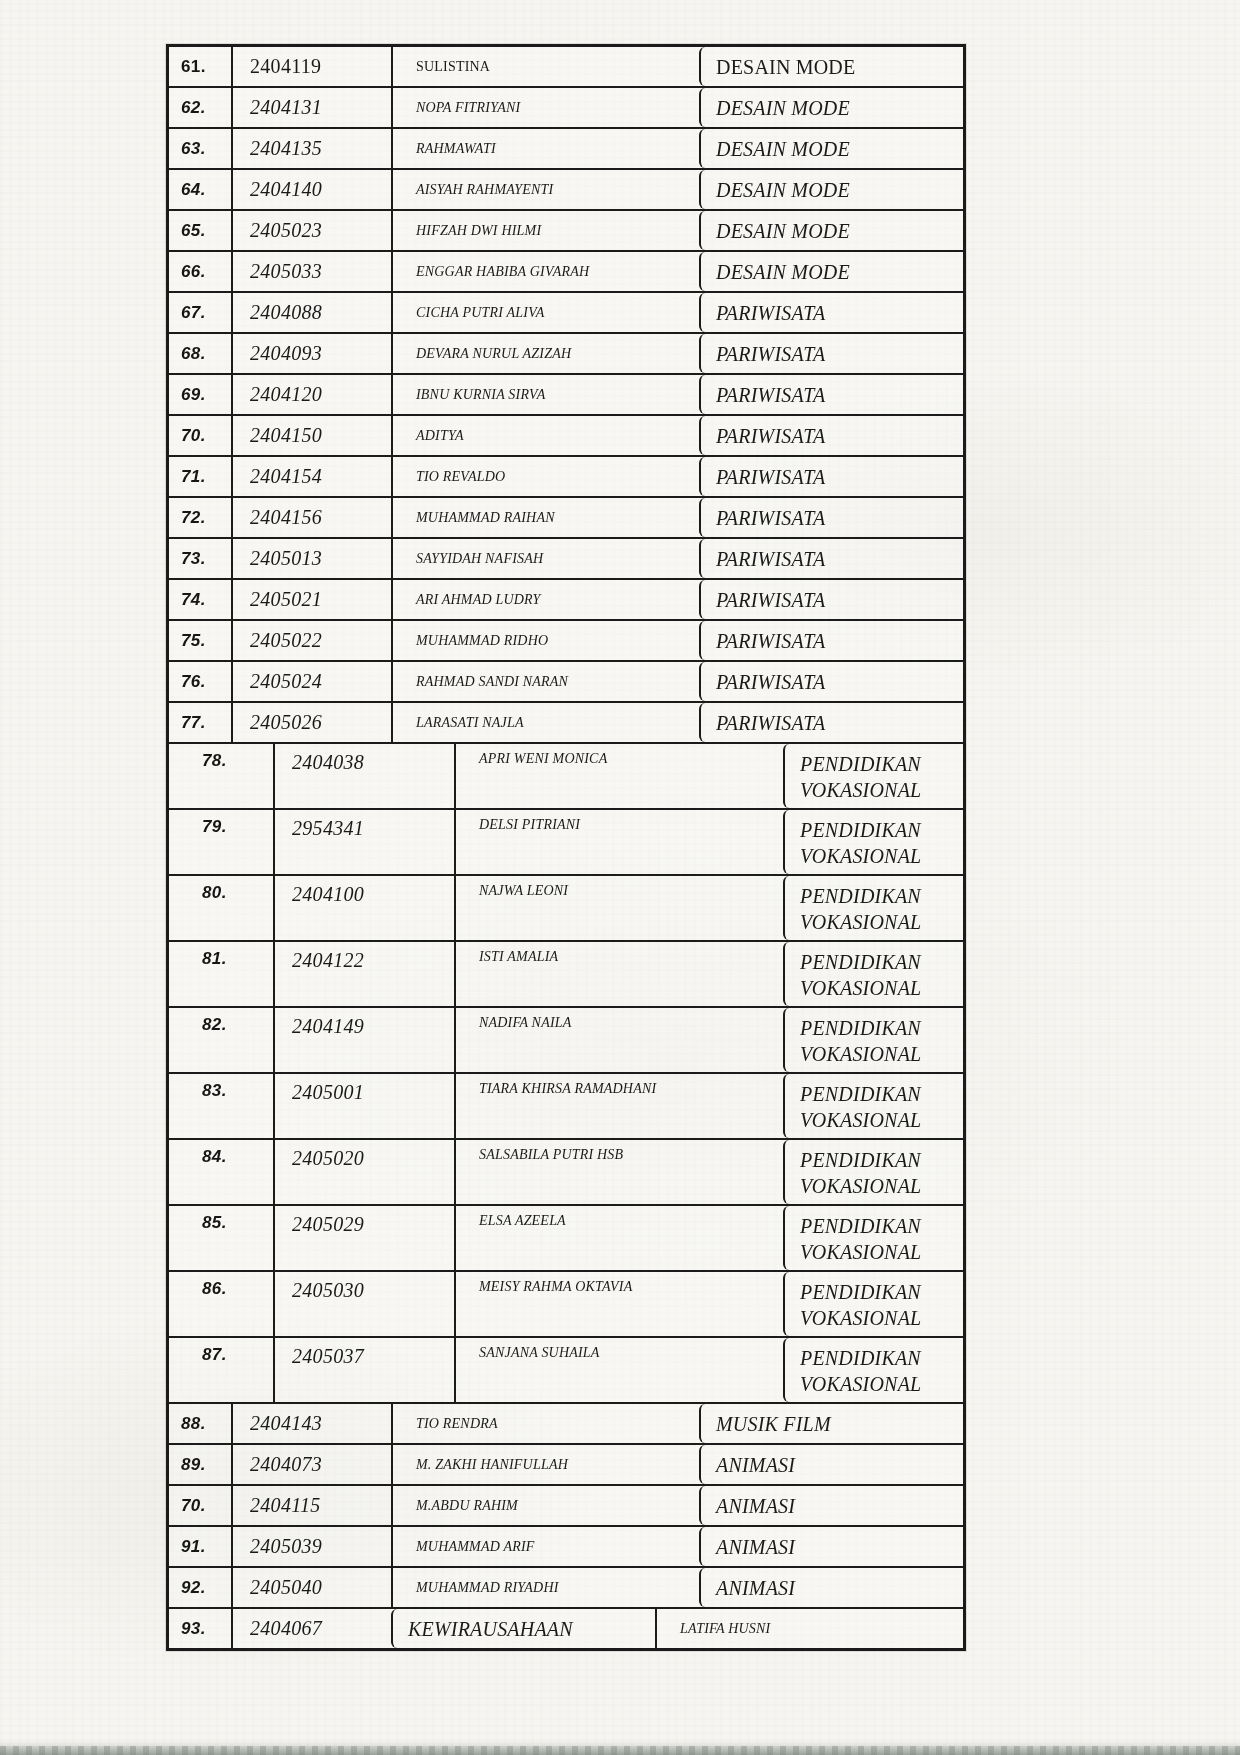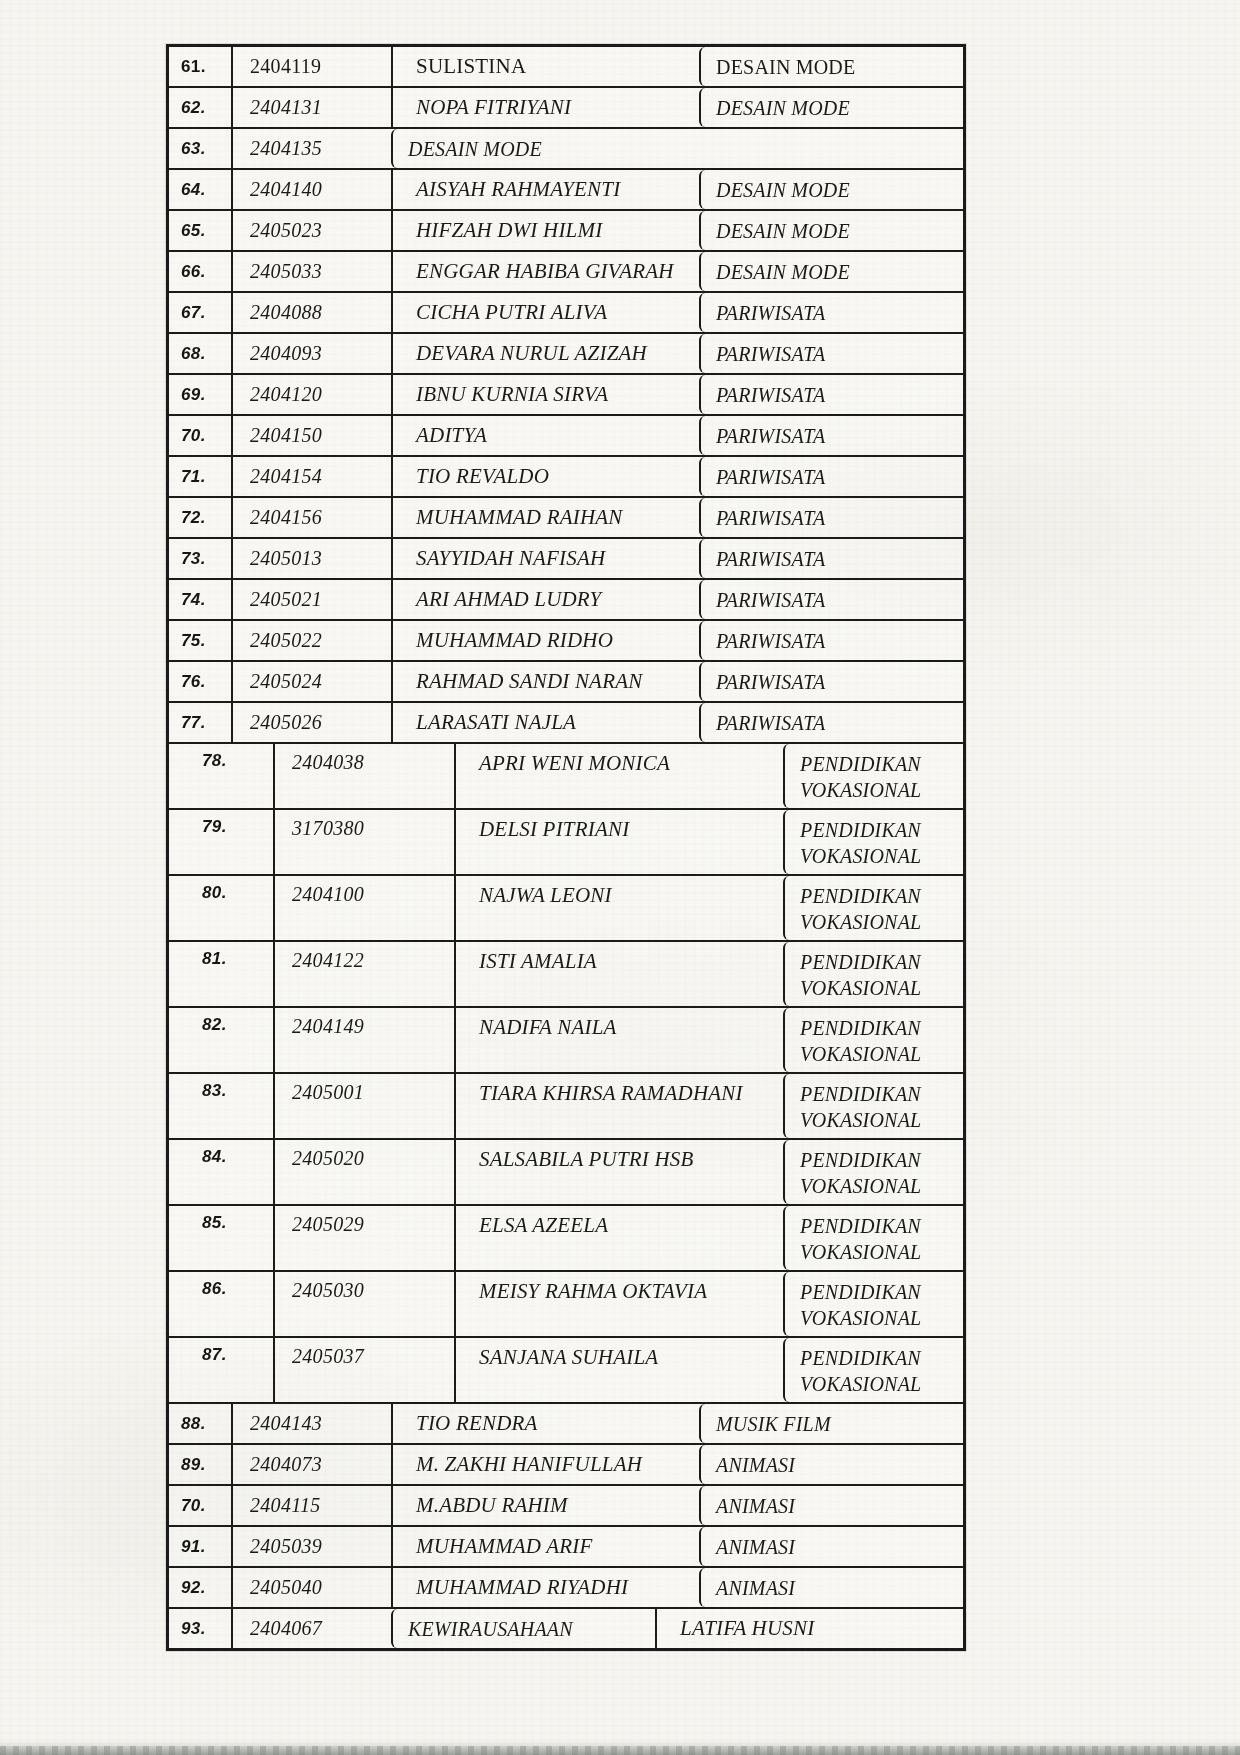--- a/index.html
+++ b/index.html
@@ -77,21 +77,21 @@
     width: 160px;
     flex: 0 0 160px;
     padding-left: 17px;
     font-size: 20px;
     letter-spacing: .3px;
   }
   .td-name {
     width: 308px;
     flex: 0 0 308px;
     padding-left: 23px;
-    font-size: 21px;
+    font-size: 14px;
     letter-spacing: .2px;
     white-space: nowrap;
   }
   .td-program {
     flex: 1 1 auto;
     padding-left: 15px;
     padding-right: 4px;
     font-size: 20px;
     letter-spacing: .2px;
     white-space: pre-line;
@@ -151,20 +151,23 @@
     </div>
   </div>
 
   <div class="tr">
     <div class="td td-no">
       <span>63.</span>
     </div>
     <div class="td td-id">
       <span>2404135</span>
     </div>
+    <div class="td td-name">
+      <span>RAHMAWATI</span>
+    </div>
     <div class="td td-program">
       <span>DESAIN MODE</span>
     </div>
   </div>
 
   <div class="tr">
     <div class="td td-no">
       <span>64.</span>
     </div>
     <div class="td td-id">
@@ -387,21 +390,21 @@
       <span>PENDIDIKAN
 VOKASIONAL TATA RIAS</span>
     </div>
   </div>
 
   <div class="tr double">
     <div class="td td-no">
       <span>79.</span>
     </div>
     <div class="td td-id">
-      <span>3170380</span>
+      <span>2954341</span>
     </div>
     <div class="td td-name">
       <span>DELSI PITRIANI</span>
     </div>
     <div class="td td-program">
       <span>PENDIDIKAN
 VOKASIONAL TATA RIAS</span>
     </div>
   </div>
 

